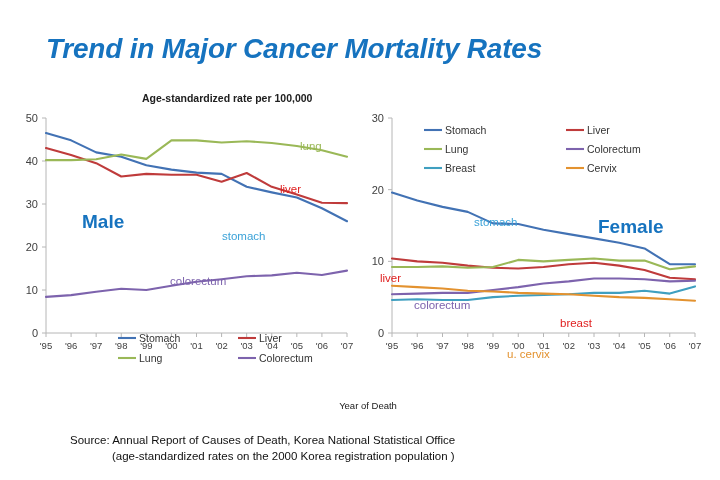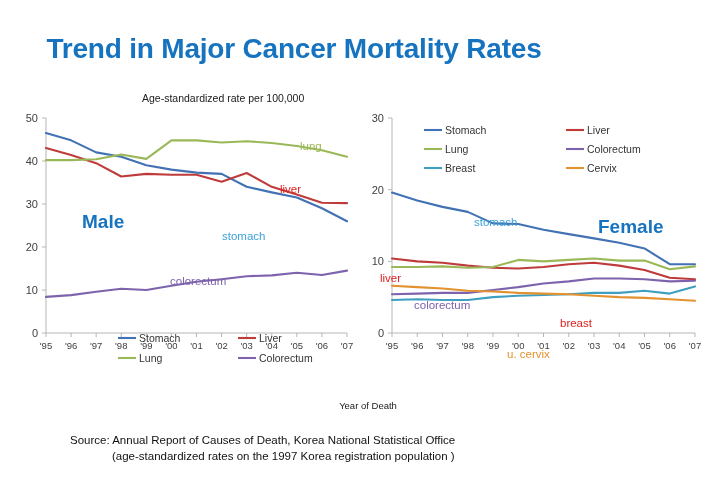--- a/index.html
+++ b/index.html
@@ -24,28 +24,29 @@
     position: absolute;
     top: 33px;
     left: 0;
     width: 588px;
     text-align: center;
     font-size: 28px;
     font-weight: bold;
     color: #1673bf;
     letter-spacing: -0.2px;
     white-space: nowrap;
+    font-style: italic;
   }
   
   .subtitle {
     position: absolute;
     top: 92px;
     left: 142px;
     font-size: 10.5px;
-    font-weight: normal;
+    font-weight: bold;
     color: #202020;
     white-space: nowrap;
   }
   
   .panel {
     position: absolute;
     top: 110px;
   }
   #panel-male  { left: 10px;  width: 345px; height: 285px; }
   #panel-female{ left: 362px; width: 345px; height: 285px; }
@@ -234,16 +235,16 @@
         <text x="83" y="62" class="legend-text">Breast</text>
         <line x1="204" y1="58" x2="222" y2="58" stroke="#e3922f" stroke-width="2.1"></line>
         <text x="225" y="62" class="legend-text">Cervix</text>
       </svg>
   </div>
 
   <div class="xcaption">Year of Death</div>
 
   <div class="source">
     <span>Source: Annual Report of Causes of Death, Korea National Statistical Office</span>
-    <span class="line2">(age-standardized rates on the 1997 Korea registration population )</span>
+    <span class="line2">(age-standardized rates on the 2000 Korea registration population )</span>
   </div>
 
 </div>
 
 </body></html>

